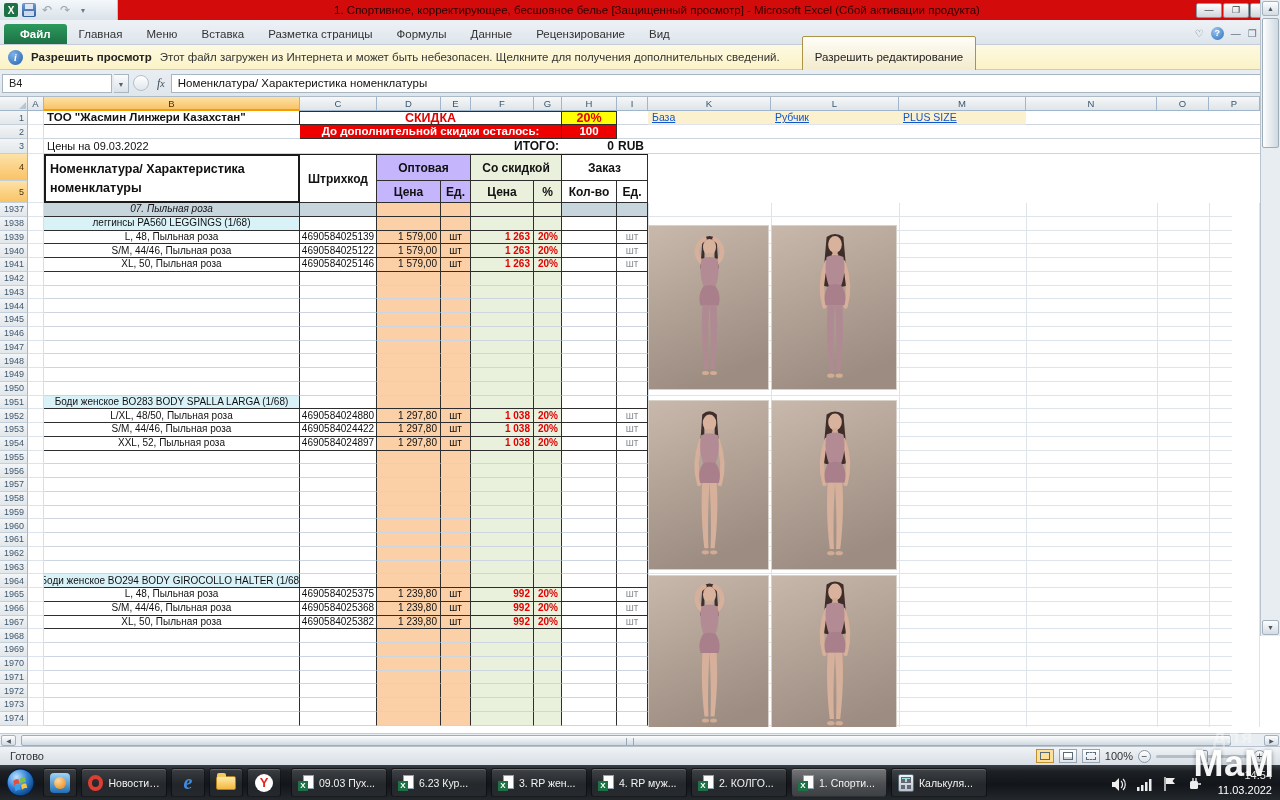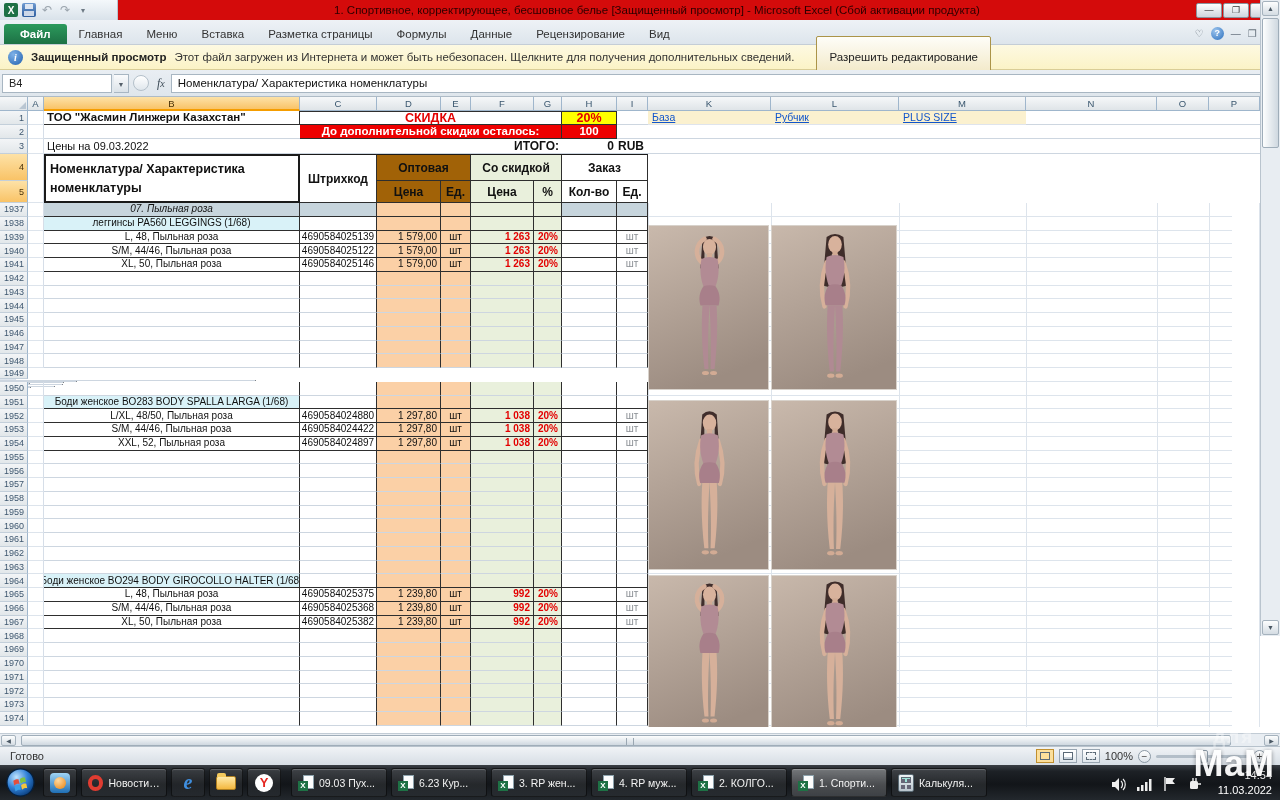--- a/index.html
+++ b/index.html
@@ -56,21 +56,21 @@
 
   .r{display:flex;}
   .cell{overflow:hidden;white-space:nowrap;font-size:10px;color:#111;display:flex;align-items:center;justify-content:center;line-height:1;}
   .tl{justify-content:flex-start;padding-left:3px;} .tr{justify-content:flex-end;padding-right:3px;}
   .gut{width:28px;background:linear-gradient(#f3f5f7,#e2e7ea);border-right:1px solid #9fb6cc;border-bottom:1px solid #c3cfda;
        font-size:9px;color:#3e576f;display:flex;align-items:center;justify-content:flex-end;padding-right:3px;}
   .gut.sel{background:linear-gradient(#fde2a7,#f9c367);color:#4a3208;}
   .wa{width:16px;border-right:1px solid #d6dee8;border-bottom:1px solid #dde4ec;}
   .wb{width:256px;} .wc{width:77px;} .wd{width:64px;} .we{width:30px;} .wf{width:63px;} .wg2{width:28px;} .wh{width:55px;} .wi{width:31px;}
   .brD{border-right:1px solid #2e2e2e;} .bbD{border-bottom:1px solid #2e2e2e;} .bbL{border-bottom:1px solid #cdd6e0;}
-  .peach{background:#fbd0a6;} .peachH{background:#a16207;} .green{background:#e9f0dc;} .cyan{background:#d9f2f8;} .slate{background:#c7d5dd;}
+  .peach{background:#fbd0a6;} .peachH{background:#c4b5fd;} .green{background:#e9f0dc;} .cyan{background:#d9f2f8;} .slate{background:#c7d5dd;}
   .redtxt{color:#e30000;font-weight:bold;} .graytxt{color:#8a8f94;}
   .it{font-style:italic;}
 
   
   .mC2G{width:262px;} .mF2G{width:91px;} .mD2E{width:94px;} .mH2I{width:86px;} .mK2M{width:378px;} .mN2P{width:234px;}
   .company{font-weight:bold;font-size:11.5px;}
   .skidka{color:#e30000;font-weight:bold;font-size:12.5px;border-top:1px solid #2e2e2e;}
   .yellow{background:#ffff00;}
   .redrow{background:#ee0000;color:#fff;font-weight:bold;font-size:11.5px;}
   .bold12{font-weight:bold;font-size:12px;}
@@ -185,21 +185,21 @@
       <span class="ricon">♡</span>
       <span class="help">?</span>
       <span class="ricon">—</span>
       <span class="ricon">❐</span>
       <span class="ricon">✕</span>
     </div>
   </div>
 
   <div class="protbar">
     <span class="info-icon">i</span>
-    <span class="prot-label">Защищенный просмотр</span>
+    <span class="prot-label">Разрешить просмотр</span>
     <span class="prot-msg">Этот файл загружен из Интернета и может быть небезопасен. Щелкните для получения дополнительных сведений.</span>
     <button class="prot-btn">Разрешить редактирование</button>
   </div>
 
   <div class="fbar">
     <div class="namebox">B4</div>
     <div class="nb-drop">▼</div>
     <div class="fx-circle"></div>
     <div class="fx">f<small>x</small></div>
     <div class="formulafield">Номенклатура/ Характеристика номенклатуры</div>
@@ -443,21 +443,21 @@
             <div class="cell wa"></div>
             <div class="cell wb brD bbL "></div>
             <div class="cell wc brD bbL "></div>
             <div class="cell wd tr peach brD bbL"></div>
             <div class="cell we peach brD bbL"></div>
             <div class="cell wf tr green redtxt brD bbL"></div>
             <div class="cell wg2 tr green redtxt brD bbL"></div>
             <div class="cell wh brD bbL"></div>
             <div class="cell wi graytxt brD bbL"></div>
           </div>
-          <div class="r" style="height: 13.75px; flex-direction: column;">
+          <div class="r" style="height: 13.75px;">
             <div class="gut">1949</div>
             <div class="cell wa"></div>
             <div class="cell wb brD bbL "></div>
             <div class="cell wc brD bbL "></div>
             <div class="cell wd tr peach brD bbL"></div>
             <div class="cell we peach brD bbL"></div>
             <div class="cell wf tr green redtxt brD bbL"></div>
             <div class="cell wg2 tr green redtxt brD bbL"></div>
             <div class="cell wh brD bbL"></div>
             <div class="cell wi graytxt brD bbL"></div>

